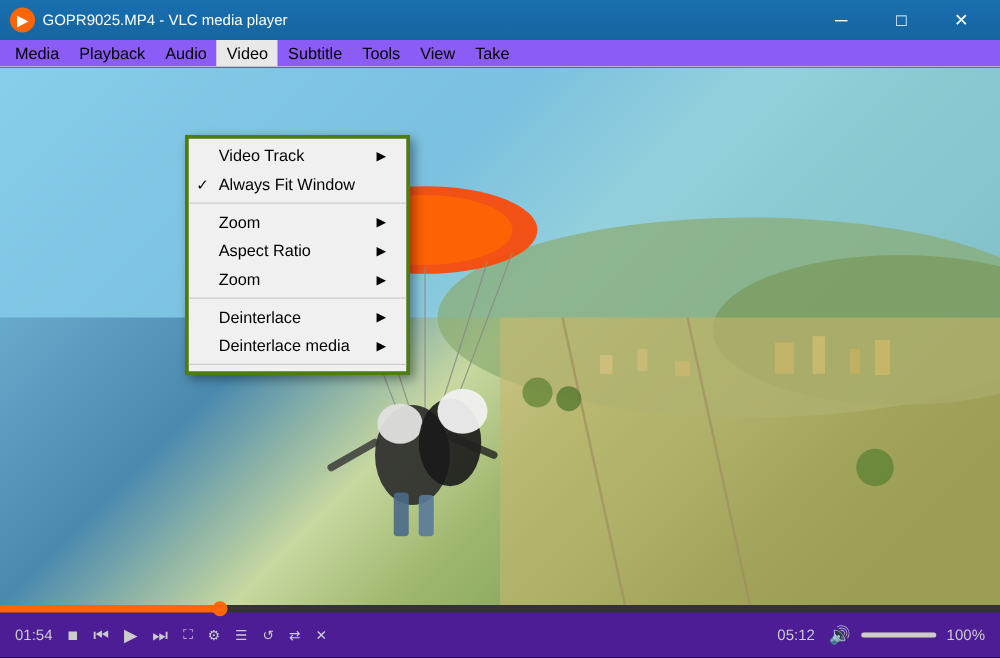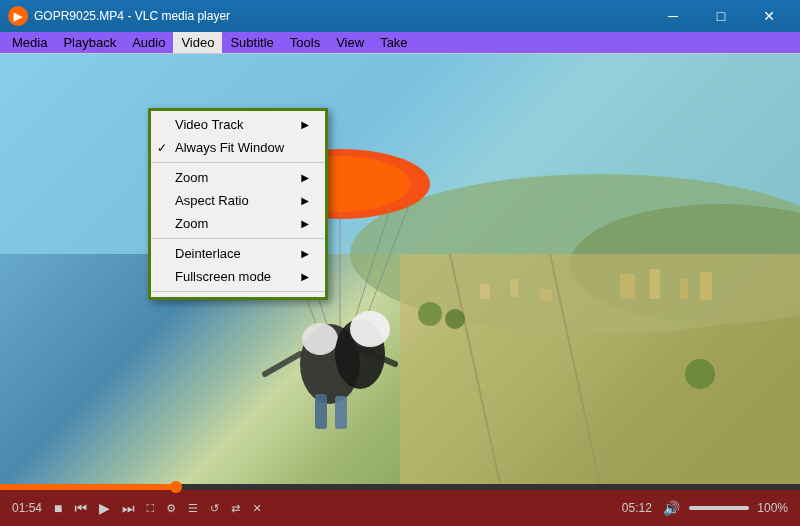--- a/index.html
+++ b/index.html
@@ -108,21 +108,21 @@
     }
     .dropdown-separator {
       height: 1px;
       background: #ccc;
       margin: 3px 0;
     }
 
     
     .controls-bar {
       height: 42px;
-      background: #7f1d1d;
+      background: #4c1d95;
       display: flex;
       flex-direction: column;
       padding: 0;
     }
     .progress-area {
       height: 6px;
       background: #333;
       position: relative;
       cursor: pointer;
     }
@@ -271,21 +271,21 @@
       <span class="arrow">▶</span>
     </div>
     <div class="dropdown-separator"></div>
 
     <div class="dropdown-item">
       <span>Deinterlace</span>
       <span class="arrow">▶</span>
     </div>
 
     <div class="dropdown-item">
-      <span>Fullscreen mode</span>
+      <span>Deinterlace media</span>
       <span class="arrow">▶</span>
     </div>
     <div class="dropdown-separator"></div>
 
   </div>
 </div>
 
 <div class="controls-bar">
 
   <div class="progress-area">

